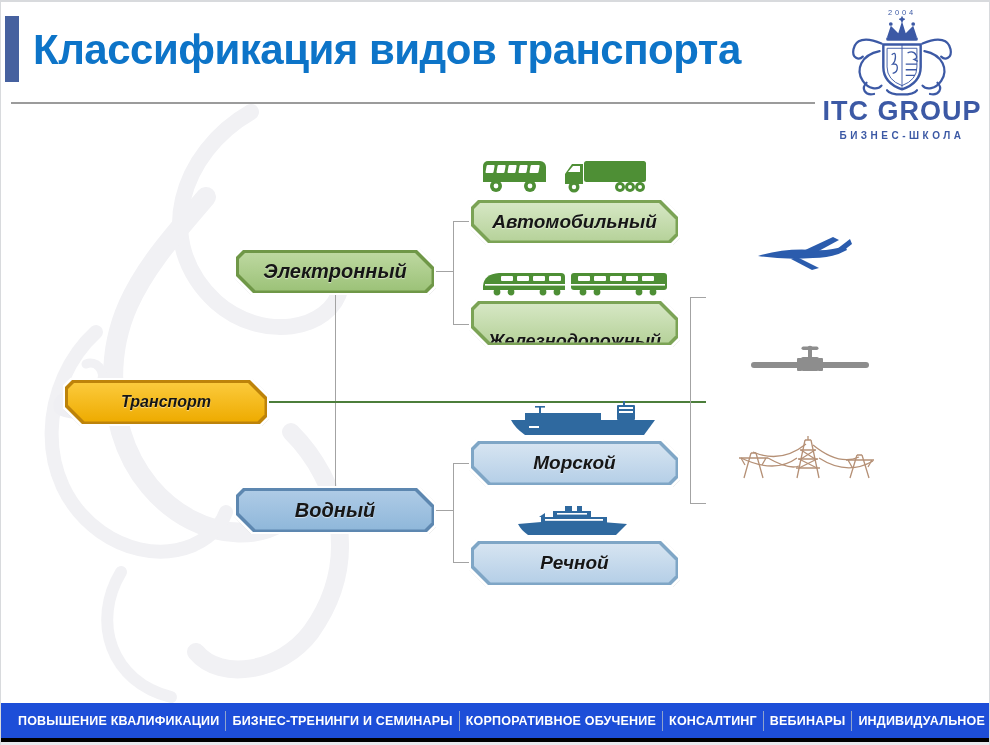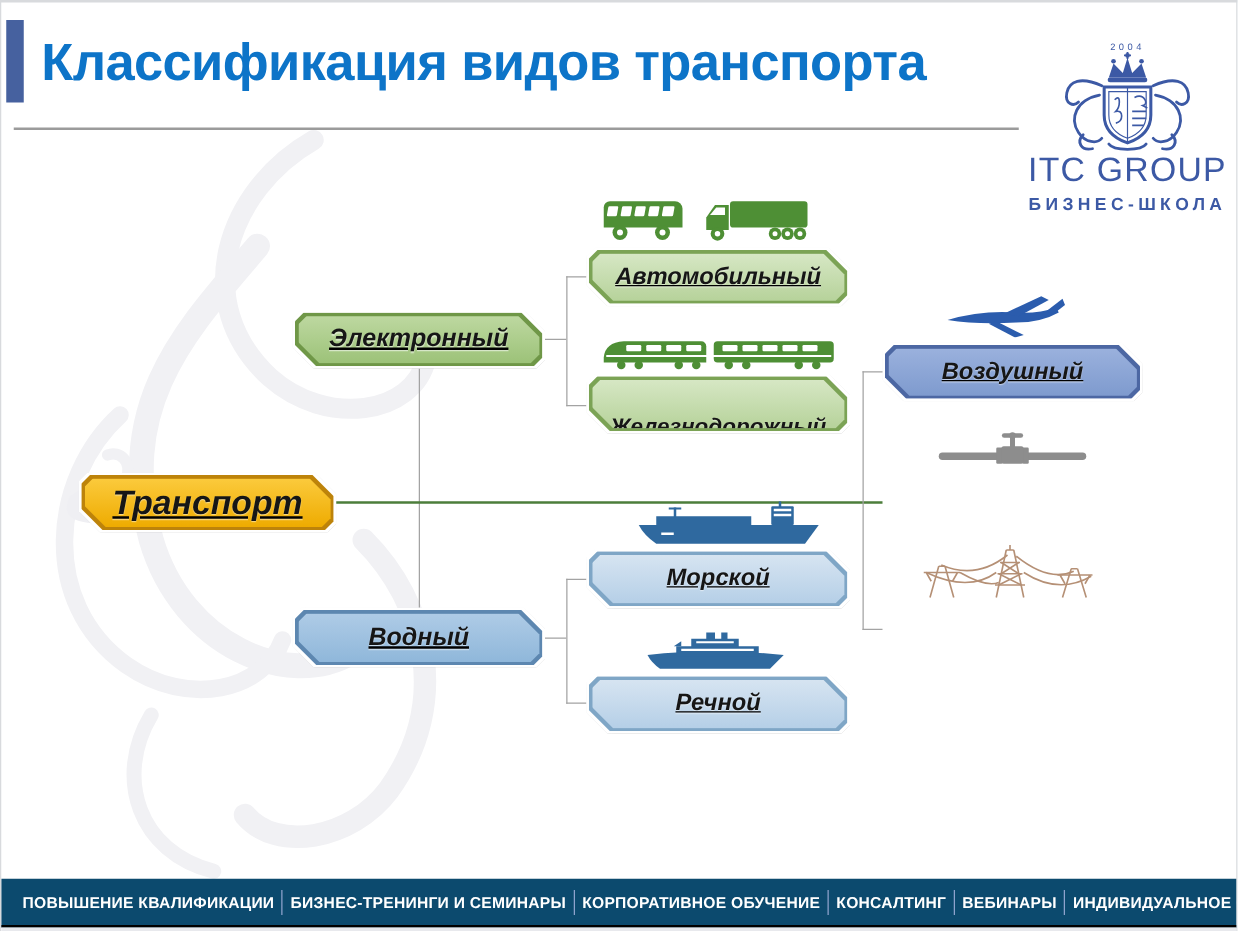--- a/index.html
+++ b/index.html
@@ -10,44 +10,44 @@
     box-sizing:border-box;
   }
   
   .accent-bar{position:absolute;left:4px;top:14px;width:14px;height:66px;background:#46619f;}
   .page-title{
     position:absolute;left:32px;top:24px;width:800px;
     font-size:42px;font-weight:bold;color:#0d74c8;letter-spacing:-0.5px;
   }
   .title-rule{position:absolute;left:10px;top:100px;width:804px;height:2px;background:#9b9b9b;}
   
-  .logo{position:absolute;left:818px;top:4px;width:166px;text-align:center;color:#3c59a5;margin-top:25px;}
+  .logo{position:absolute;left:818px;top:4px;width:166px;text-align:center;color:#3c59a5;}
   .logo svg{display:block;margin:0 auto;}
-  .logo-name{font-size:27px;letter-spacing:1px;margin-top:-2px;color:#3c59a5;}
-  .logo-sub{font-size:14px;font-weight:bold;letter-spacing:3.5px;margin-top:3px;color:#3c59a5;}
+  .logo-name{font-size:27px;letter-spacing:1px;margin-top:-2px;color:#3c59a5;font-weight:bold;}
+  .logo-sub{font-size:10px;font-weight:bold;letter-spacing:3.5px;margin-top:3px;color:#3c59a5;}
   
   .watermark{position:absolute;left:0;top:100px;pointer-events:none;}
   
-  .node{position:absolute;filter:drop-shadow(2px 3px 2.5px rgba(110,110,110,0.45));text-decoration:underline;}
+  .node{position:absolute;filter:drop-shadow(2px 3px 2.5px rgba(110,110,110,0.45));}
   .clip{
     clip-path:polygon(7px 0,calc(100% - 17px) 0,100% 17px,100% calc(100% - 7px),
       calc(100% - 7px) 100%,17px 100%,0 calc(100% - 17px),0 7px);
   }
   .layer-white{width:100%;height:100%;background:#ffffff;padding:2px;box-sizing:border-box;}
   .layer-border{width:100%;height:100%;background:var(--bd);padding:2.5px;box-sizing:border-box;}
   .layer-fill{
     width:100%;height:100%;display:flex;align-items:center;justify-content:center;
     background:linear-gradient(180deg,var(--g1) 0%,var(--g2) 100%);
   }
   .node-label{
     font-weight:bold;font-style:italic;color:#161616;
     text-shadow:0 1px 1px rgba(255,255,255,0.55);white-space:nowrap;
   }
   .n-transport{left:62px;top:376px;width:206px;height:48px;--bd:#bd830a;--g1:#fbca3c;--g2:#eeab00;}
-  .n-transport .node-label{font-size:27px;}
+  .n-transport .node-label{font-size:16px;}
   .n-land{left:233px;top:246px;width:202px;height:47px;--bd:#6f9747;--g1:#bdd8a0;--g2:#9cc278;}
   .n-water{left:233px;top:484px;width:202px;height:48px;--bd:#5d87b0;--g1:#aecbe6;--g2:#8fb7da;}
   .n-land .node-label,.n-water .node-label{font-size:20px;}
   .n-auto{left:468px;top:196px;width:211px;height:47px;--bd:#7ba355;--g1:#d6e7c4;--g2:#b6d29a;}
   .n-rail{left:468px;top:297px;width:211px;height:48px;--bd:#7ba355;--g1:#d6e7c4;--g2:#b6d29a;}
   .n-sea{left:468px;top:437px;width:211px;height:48px;--bd:#7fa6c6;--g1:#d6e4f1;--g2:#b5cfe7;}
   .n-river{left:468px;top:537px;width:211px;height:48px;--bd:#7fa6c6;--g1:#d6e4f1;--g2:#b5cfe7;}
   .n-air{left:705px;top:272px;width:208px;height:47px;--bd:#4c67a3;--g1:#9ab1dd;--g2:#7e9ace;}
   .n-pipeline{left:705px;top:374px;width:208px;height:48px;--bd:#7f7f7f;--g1:#e0e0e0;--g2:#b7b7b7;}
   .n-electronic{left:705px;top:477px;width:208px;height:48px;--bd:#c0763a;--g1:#f7b781;--g2:#ee9a58;}
@@ -55,23 +55,23 @@
   .n-rail .node-label{font-size:18px;margin-top:36px;}
   .n-sea .node-label,.n-river .node-label,.n-air .node-label,
   .n-pipeline .node-label,.n-electronic .node-label{font-size:19px;}
   
   .conn{position:absolute;background:#a3a3a3;}
   .conn-green{position:absolute;background:#4c7e3b;}
   
   .icon-group{position:absolute;display:flex;align-items:flex-end;gap:14px;}
   
   .footer-bar{
-    position:absolute;left:0;top:701px;width:990px;height:39px;background:#0c4a6e;
+    position:absolute;left:0;top:701px;width:990px;height:39px;background:#1d4ed8;
     display:flex;align-items:center;justify-content:space-between;
-    padding:0 11px;box-sizing:border-box;border-bottom:2px solid #000000;
+    padding:0 11px;box-sizing:border-box;border-bottom:4px solid #000000;
   }
   .fitem{
     color:#ffffff;font-size:12.5px;font-weight:bold;letter-spacing:0.2px;
     white-space:nowrap;padding:0 6px;
   }
   .fdiv{width:1px;height:20px;background:#8ea3cd;flex:0 0 auto;}
   .bottom-strip{position:absolute;left:0;top:740px;width:990px;height:5px;background:#e8e9ed;}
 </style>
 </head>
 <body>
@@ -338,29 +338,20 @@
   </div>
   <div class="node n-river clip">
     <div class="layer-white clip">
         <div class="layer-border clip">
           <div class="layer-fill clip">
       <span class="node-label">Речной</span>
     </div>
         </div>
       </div>
   </div>
-  <div class="node n-air clip">
-    <div class="layer-white clip">
-        <div class="layer-border clip">
-          <div class="layer-fill clip">
-      <span class="node-label">Воздушный</span>
-    </div>
-        </div>
-      </div>
-  </div>
 
   <div class="footer-bar">
     <span class="fitem">ПОВЫШЕНИЕ КВАЛИФИКАЦИИ</span>
     <span class="fdiv"></span>
     <span class="fitem">БИЗНЕС-ТРЕНИНГИ И СЕМИНАРЫ</span>
     <span class="fdiv"></span>
     <span class="fitem">КОРПОРАТИВНОЕ ОБУЧЕНИЕ</span>
     <span class="fdiv"></span>
     <span class="fitem">КОНСАЛТИНГ</span>
     <span class="fdiv"></span>

